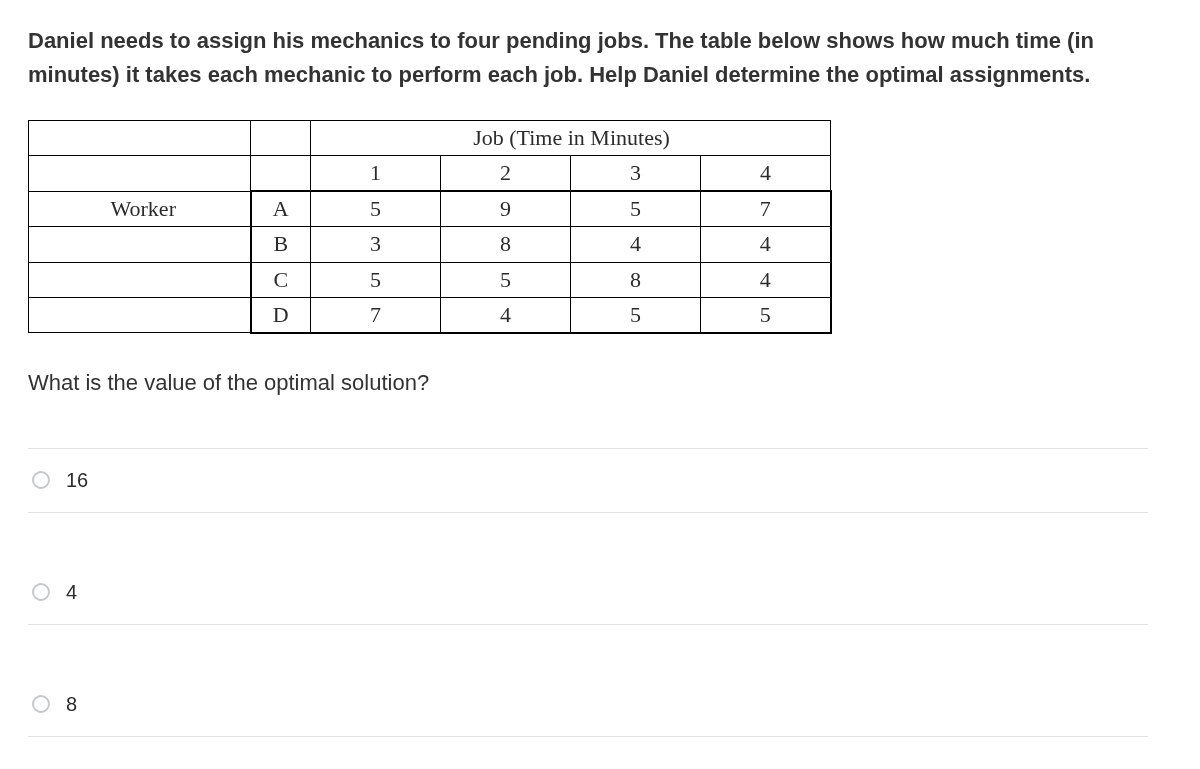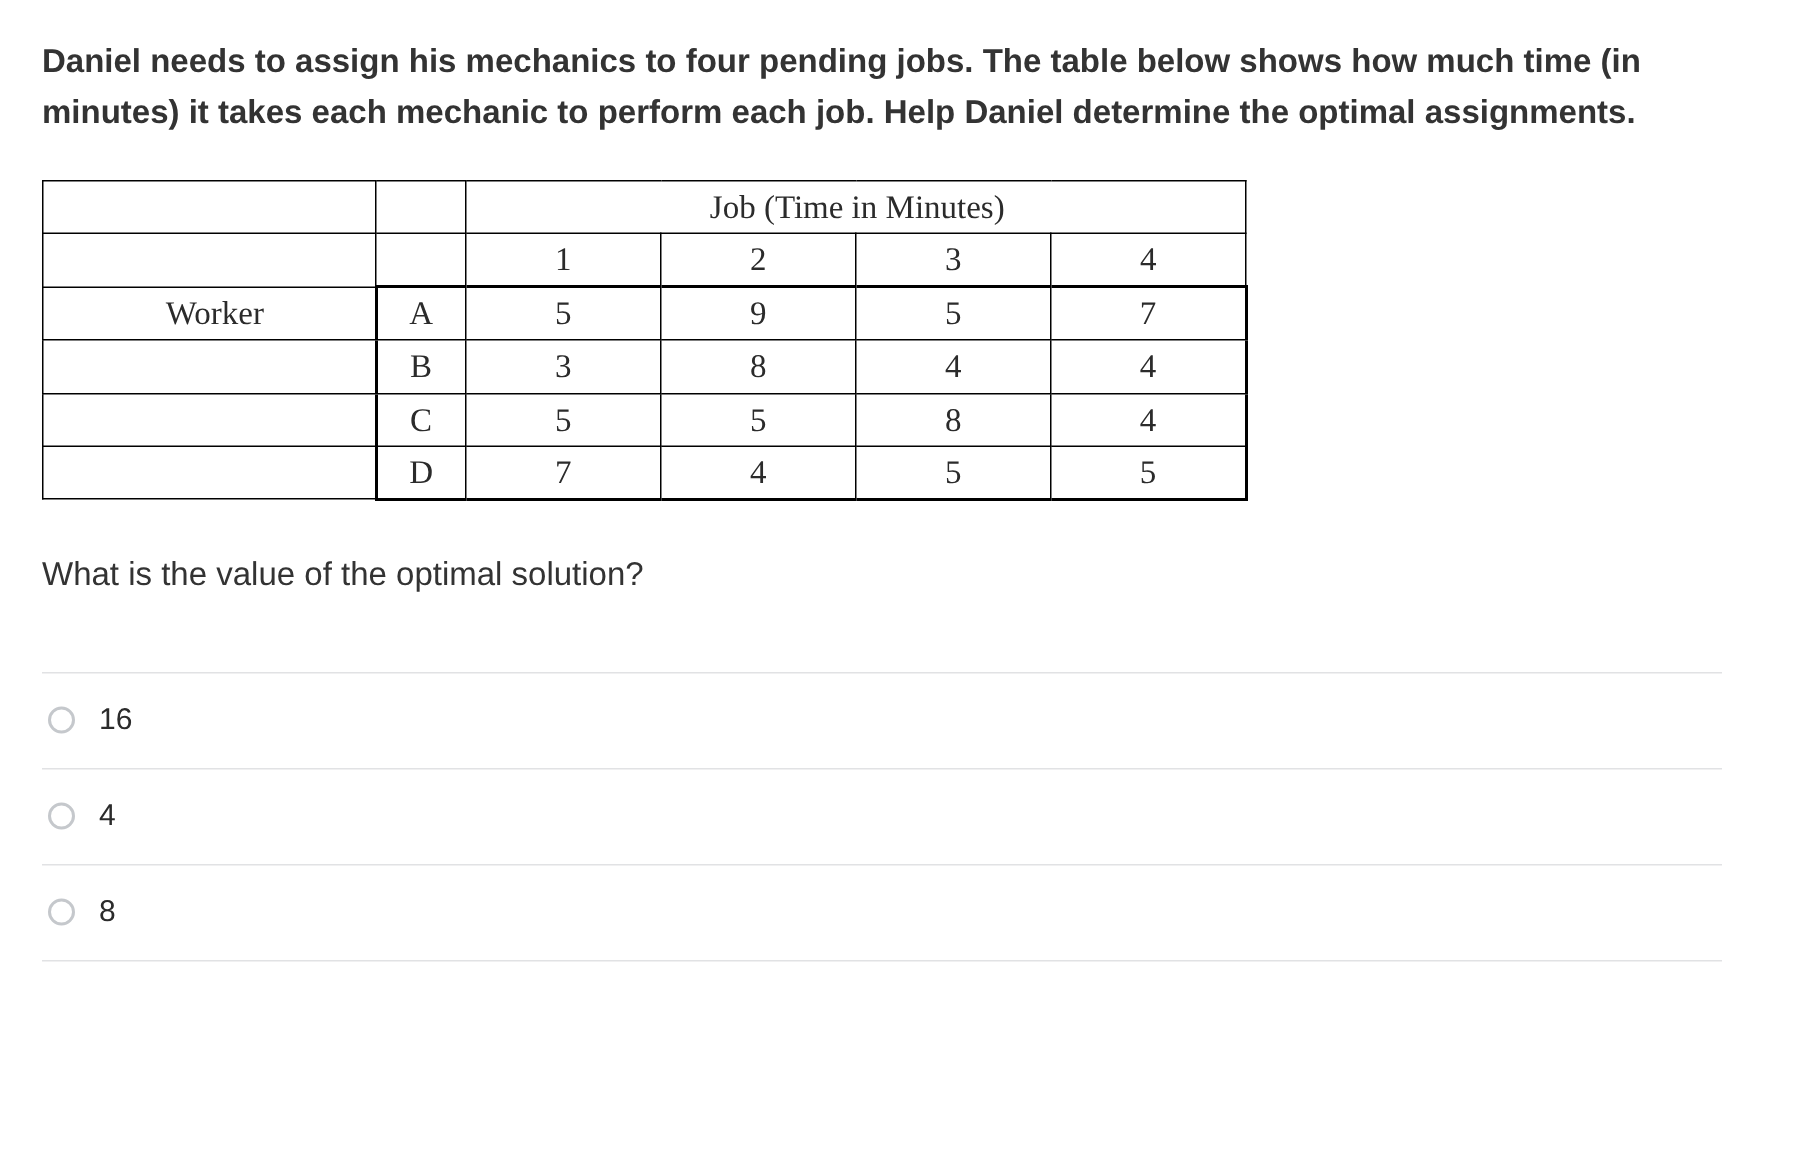--- a/index.html
+++ b/index.html
@@ -54,20 +54,21 @@
     }
     .options {
       max-width: 1120px;
     }
     .option-row {
       display: flex;
       align-items: center;
       gap: 16px;
       padding: 16px 4px;
       border-bottom: 1px solid #e1e2e4;
+      margin-top: 48px;
     }
     .option-row:first-child {
       border-top: 1px solid #e1e2e4;
     }
     .radio {
       width: 18px;
       height: 18px;
       border: 2px solid #c5c8cc;
       border-radius: 50%;
       flex-shrink: 0;

